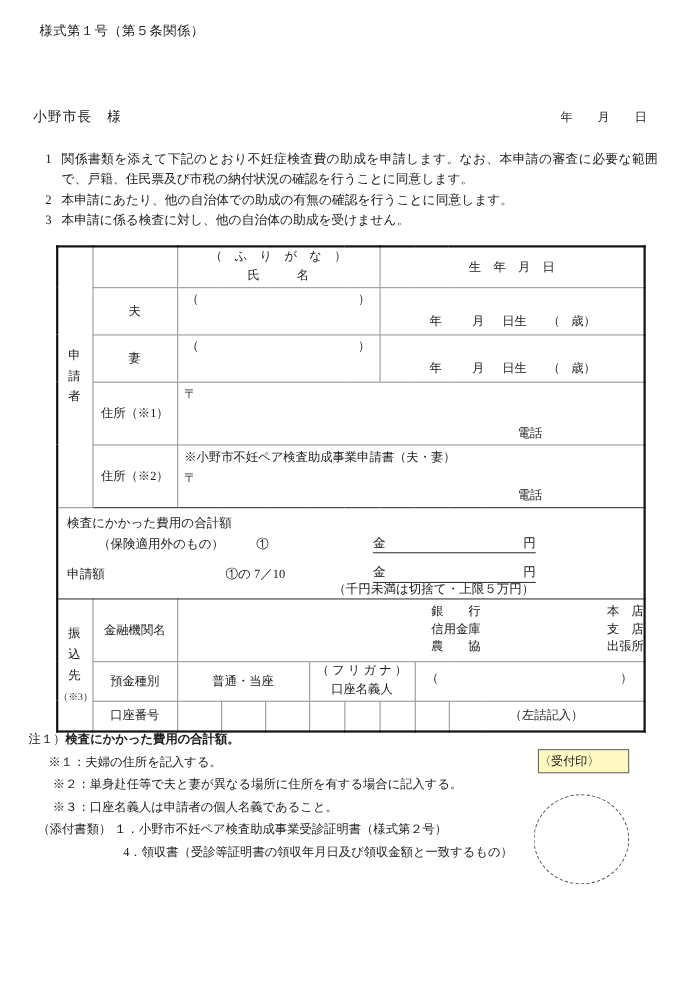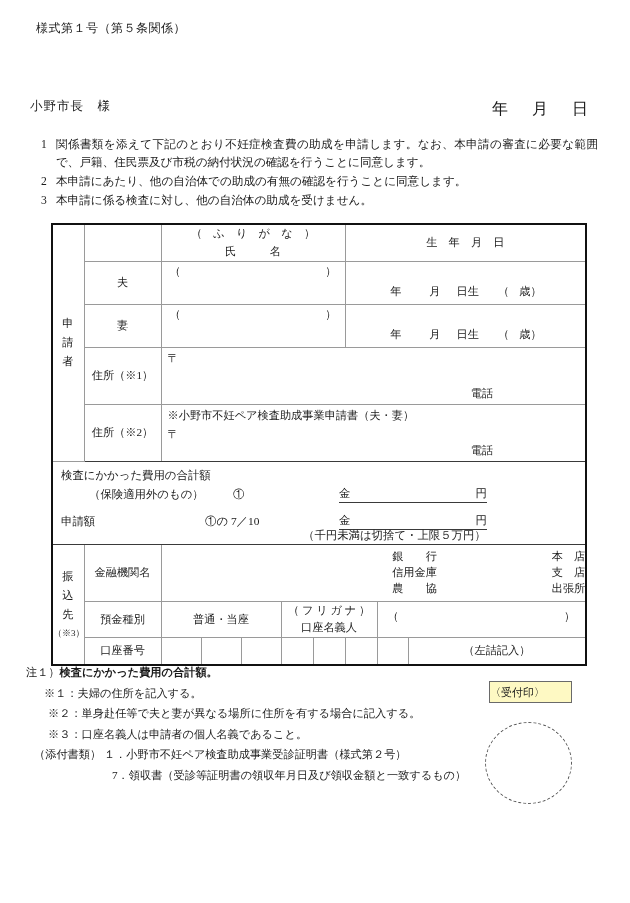--- a/index.html
+++ b/index.html
@@ -48,21 +48,21 @@
     top: 74px;
     font-size: 12.5px;
     letter-spacing: 1px;
     white-space: nowrap;
     margin-top: 24px;
   }
   .date-line {
     position: absolute;
     right: 42px;
     top: 99px;
-    font-size: 16px;
+    font-size: 11px;
     white-space: nowrap;
   }
   .date-line span { margin-left: 20px; }
   .date-line span:first-child { margin-left: 0; }
 
   
   .clauses {
     position: absolute;
     left: 32px;
     top: 136px;
@@ -470,19 +470,19 @@
     <div class="note-row">
       <span>注１）</span><span class="note-b">検査にかかった費用の合計額。</span>
     </div>
     <div class="note-row note-indent1">※１：夫婦の住所を記入する。</div>
     <div class="note-row note-indent2">※２：単身赴任等で夫と妻が異なる場所に住所を有する場合に記入する。</div>
     <div class="note-row note-indent2">※３：口座名義人は申請者の個人名義であること。</div>
     <div class="attach-row">
       <span style="padding-left:8px">（添付書類）</span>
       <span>１．小野市不妊ペア検査助成事業受診証明書（様式第２号）</span>
     </div>
-    <div class="attach-row attach-indent">7．領収書（受診等証明書の領収年月日及び領収金額と一致するもの）</div>
+    <div class="attach-row attach-indent">4．領収書（受診等証明書の領収年月日及び領収金額と一致するもの）</div>
   </div>
 
   <div class="stamp-label">〈受付印〉</div>
   <div class="stamp-circle"></div>
 
 </div>
 
 </body></html>

